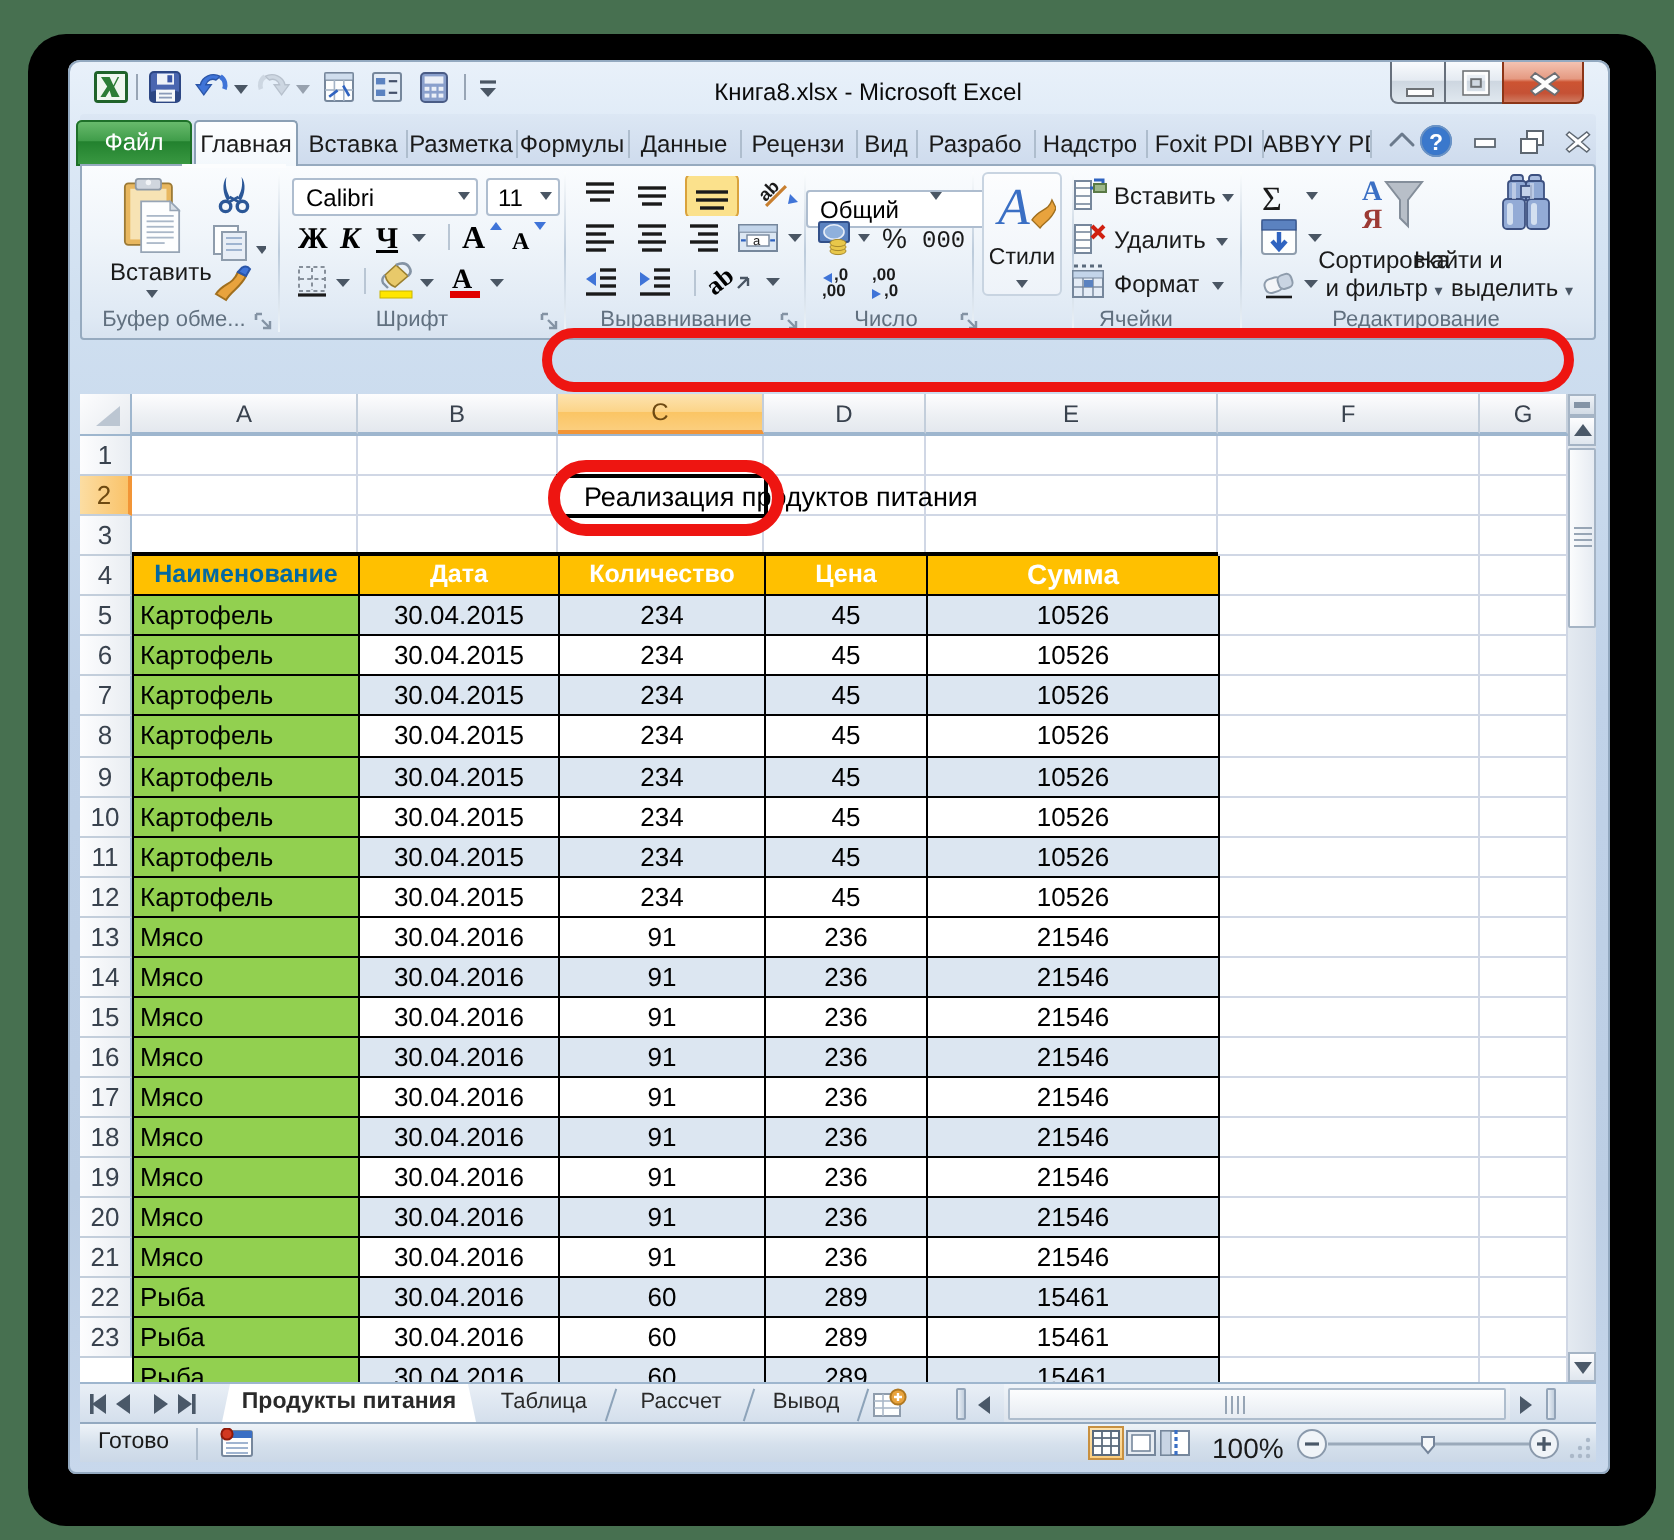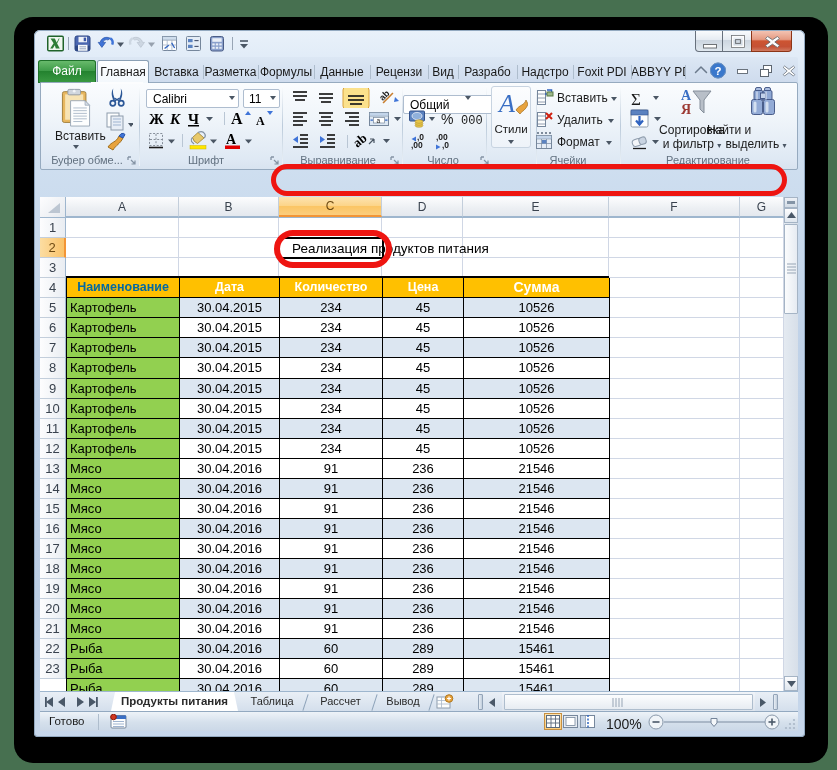--- a/index.html
+++ b/index.html
@@ -43,20 +43,21 @@
 .stab { position:absolute; top:1px; height:18px; font-size:11px; color:#2a2a2a; text-align:center; line-height:17px; }
 .stab.active { top:0; background:#fff; font-weight:bold; height:19px; z-index:2; font-size:11.5px; line-height:18px; clip-path:polygon(4px 0, calc(100% - 4px) 0, 100% 100%, 0 100%); }
 .tslash { position:absolute; top:2px; width:1px; height:17px; background:#8da3b9; transform:rotate(18deg); }
 #statusbar { position:absolute; left:6px; top:681px; width:758px; height:20px; background:linear-gradient(#eef3f8,#d5e0ec 55%,#cbd8e7); border-top:1px solid #93a9c0; font-size:11.5px; color:#1a1a1a; }
 .redoval { position:absolute; border-radius:25px; z-index:60; }
 </style>
 </head>
 <body>
 <div id="blackframe"></div>
 <div id="win">
+<div id="title">Книга8.xlsx  -  Microsoft Excel</div>
 <div id="capbtns">
 <div class="cap min">
         <svg class="capg" style="left:7px;top:13px" width="15" height="5">
           <rect x="0.5" y="0.5" width="13" height="3.5" fill="#fdfdfd" stroke="#6e7276"></rect>
         </svg>
       </div>
 <div class="cap max">
         <svg class="capg" style="left:8px;top:4px" width="14" height="13">
           <rect x="1.2" y="1.2" width="11.6" height="10.6" fill="none" stroke="#fdfdfd" stroke-width="2.4"></rect>
           <rect x="0.5" y="0.5" width="13" height="12" fill="none" stroke="#6e7276" stroke-width="0.8"></rect>

